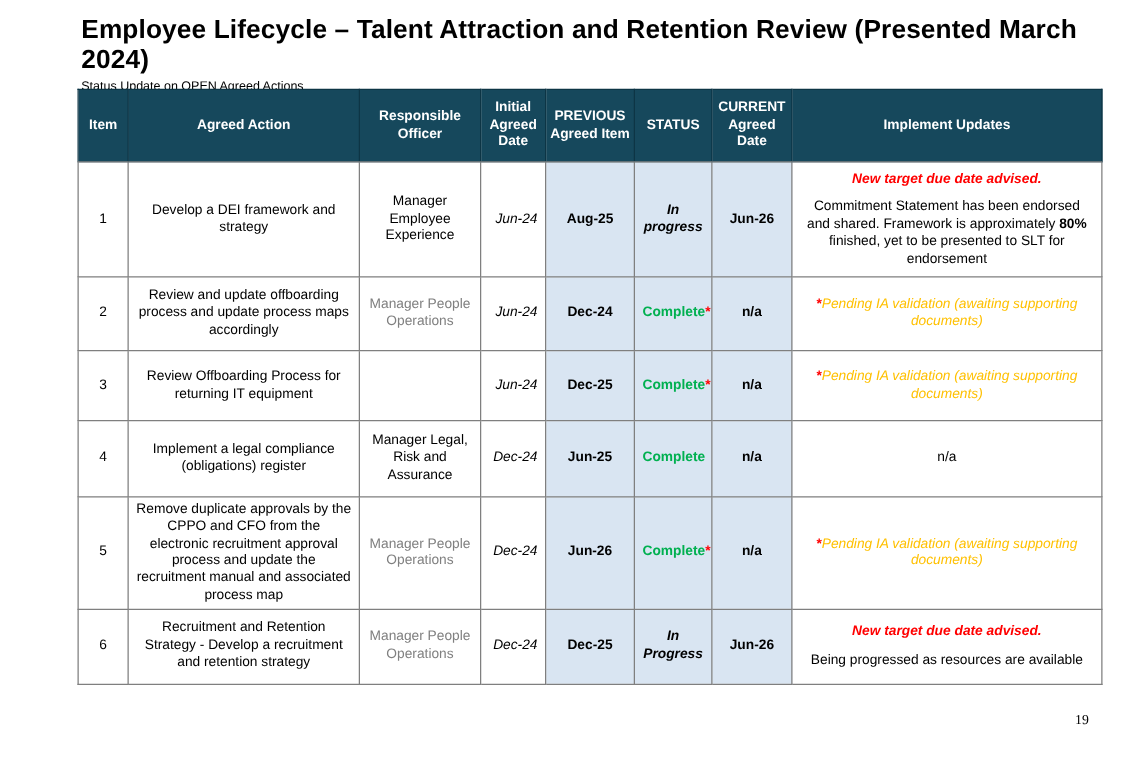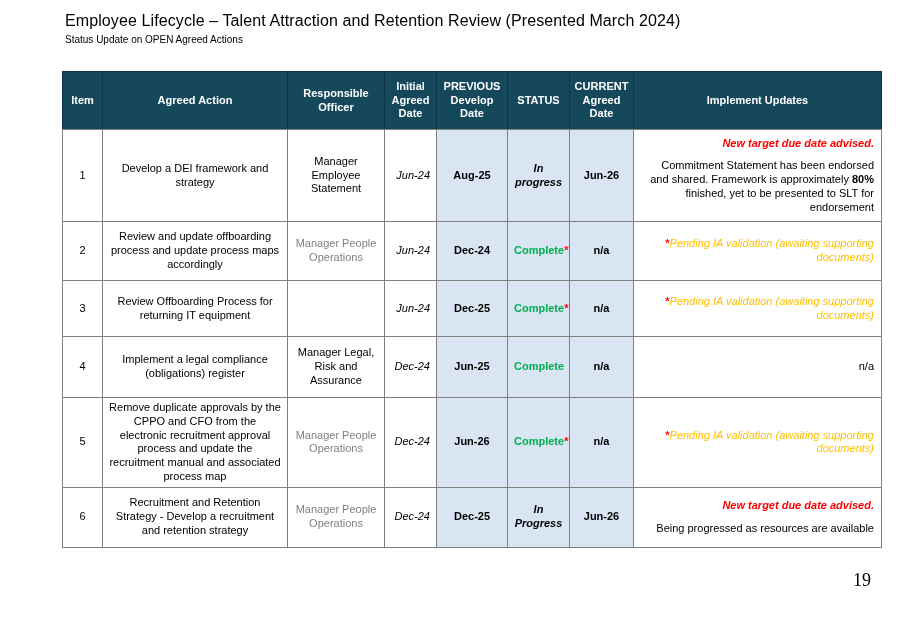--- a/index.html
+++ b/index.html
@@ -4,21 +4,21 @@
 <style>
   * { margin:0; padding:0; box-sizing:border-box; }
   html,body { width:899px; height:626px; }
   body {
     background:#ffffff;
     font-family:"Liberation Sans", sans-serif;
     position:relative;
     color:#000;
   }
   .title-block { position:absolute; left:65px; top:12px; width:800px; }
-  .doc-title  { font-size:16px; font-weight:normal; letter-spacing:0.1px; }
+  .doc-title  { font-size:21px; font-weight:bold; letter-spacing:0.1px; }
   .doc-sub    { font-size:10px; margin-top:4px; }
 
   table.actions {
     position:absolute; left:62px; top:71px; width:819px;
     border-collapse:collapse; table-layout:fixed;
   }
   th {
     background:#16485C; color:#ffffff;
     font-size:11px; font-weight:bold; text-align:center; vertical-align:middle;
     border:1px solid #0D3545; border-bottom:1px solid #7F7F7F;
@@ -37,35 +37,35 @@
   tr.row-6 td { height:60px; }
 
   td.c-item    { text-align:center; }
   td.c-action  { text-align:center; }
   td.c-officer { text-align:center; }
   td.c-officer.muted { color:#808080; }
   td.c-initial { text-align:right;font-style:italic; }
   td.c-previous, td.c-status, td.c-current {
     text-align:center; font-weight:bold; background:#D9E5F2;
   }
-  td.c-updates { text-align:right; padding:4px 7px; }
+  td.c-updates { text-align:center; padding:4px 7px; }
   td.c-updates p + p { margin-top:9px; }
 
   .status-complete   { color:#00B050; font-weight:bold;margin-top:23px; }
   .status-inprogress { color:#000000; font-weight:bold;font-style:italic; }
 
   .seg-plain {}
   .seg-bold  { font-weight:bold; }
   .seg-red   { color:#FF0000; font-weight:bold; font-style:italic; }
   .seg-gold  { color:#FFC000; font-style:italic; }
   .seg-star  { color:#FF0000; font-weight:bold; }
 
   .page-number {
     position:absolute; right:28px; top:570px;
-    font-family:"Liberation Serif", serif; font-size:18px;
+    font-family:"Liberation Serif", serif; font-size:11px;
   }
 </style>
 </head>
 <body>
 
 <div class="title-block">
   <div class="doc-title">Employee Lifecycle – Talent Attraction and Retention Review (Presented March 2024)</div>
   <div class="doc-sub">Status Update on OPEN Agreed Actions</div>
 </div>
 
@@ -79,31 +79,31 @@
       <col style="width:62px">
       <col style="width:64px">
       <col style="width:248px">
   </colgroup>
   <thead>
     <tr>
       <th>Item</th>
       <th>Agreed Action</th>
       <th>Responsible Officer</th>
       <th>Initial Agreed Date</th>
-      <th>PREVIOUS Develop Date</th>
+      <th>PREVIOUS Agreed Item</th>
       <th>STATUS</th>
       <th>CURRENT Agreed Date</th>
       <th>Implement Updates</th>
     </tr>
   </thead>
   <tbody>
       <tr class="row-1">
         <td class="c-item">1</td>
         <td class="c-action">Develop a DEI framework and strategy</td>
-        <td class="c-officer">Manager Employee Statement</td>
+        <td class="c-officer">Manager Employee Experience</td>
         <td class="c-initial">Jun-24</td>
         <td class="c-previous">Aug-25</td>
         <td class="c-status"><span class="status-inprogress">In progress</span></td>
         <td class="c-current">Jun-26</td>
         <td class="c-updates">
           <p><span class="seg-red">New target due date advised.</span></p>
           <p><span class="seg-plain">Commitment Statement has been endorsed and shared.  Framework is approximately </span><span class="seg-bold">80%</span><span class="seg-plain"> finished, yet to be presented to SLT for endorsement</span></p>
         </td>
       </tr>
       <tr class="row-2">

